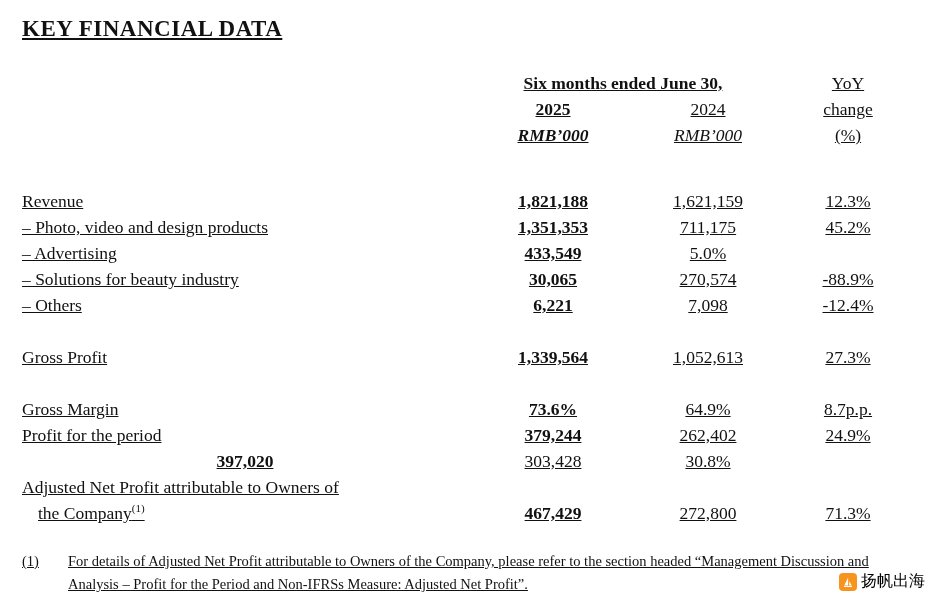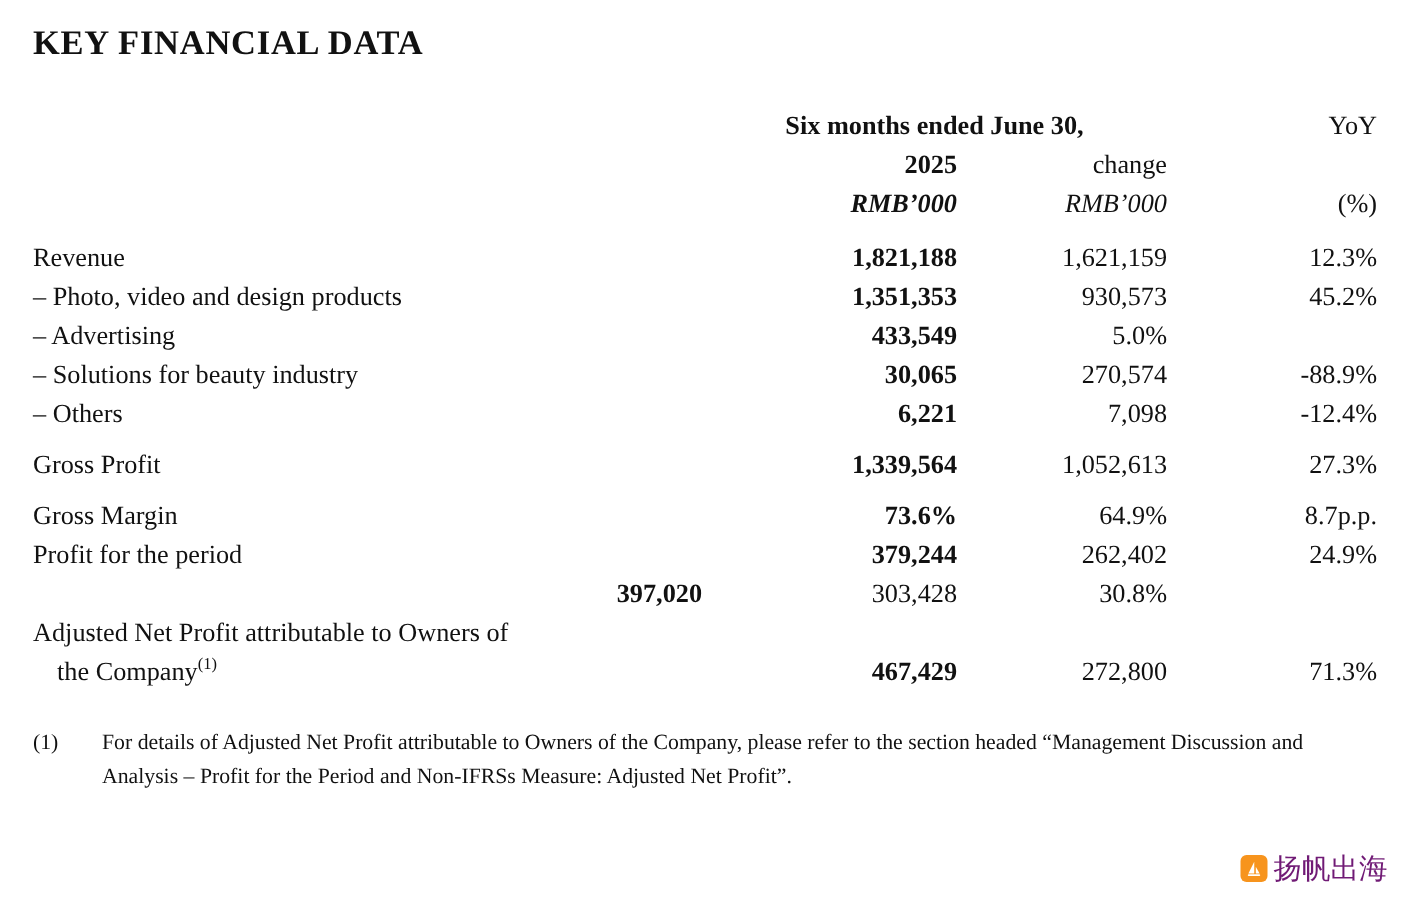--- a/index.html
+++ b/index.html
@@ -7,41 +7,42 @@
     width: 947px; height: 600px;
     background: #ffffff;
     font-family: "Liberation Serif", "DejaVu Serif", serif;
     color: #111111;
     overflow: hidden;
   }
   .page {
     position: relative;
     width: 947px; height: 600px;
     padding: 16px 29px 0 22px;
+    text-decoration: underline;
   }
   .title {
     font-size: 23px;
     font-weight: bold;
     letter-spacing: 0.5px;
     margin-bottom: 28px;
   }
   .fintable { font-size: 17.5px; }
   .row {
     display: grid;
     grid-template-columns: 446px 170px 140px 140px;
     line-height: 26px;
     align-items: baseline;
   }
   .cell-label { text-align: left; }
-  .cell-num { text-align: right; }
+  .cell-num { text-align: center; }
   .span-2025-2024 { grid-column: 2 / 4; text-align: center; }
   .bold { font-weight: bold; }
   .italic { font-style: italic; }
-  .section-gap { margin-top: 8px; }
-  .header-gap { margin-top: 10px; }
+  .section-gap { margin-top: 26px; }
+  .header-gap { margin-top: 40px; }
   .label-two-line .line2 { padding-left: 16px; }
   .row-bottom-align { align-items: end; }
   sup { font-size: 11px; vertical-align: super; line-height: 0; }
   .footnote {
     display: flex;
     margin-top: 24px;
     font-size: 14.5px;
     line-height: 23px;
   }
   .footnote-marker { width: 46px; flex: 0 0 46px; }
@@ -55,22 +56,22 @@
   }
   .watermark-badge {
     width: 18px; height: 18px;
     background: #f7941d;
     border-radius: 4px;
     display: flex;
     align-items: center;
     justify-content: center;
   }
   .watermark-text {
-    color: #701a75;
-    font-size: 19px;
+    color: #000000;
+    font-size: 16px;
     font-family: "Liberation Sans", "DejaVu Sans", sans-serif;
   }
 </style>
 </head>
 <body>
 
 <div class="page">
 
   <h1 class="title">KEY FINANCIAL DATA</h1>
 
@@ -78,41 +79,42 @@
 
     <div class="row">
       <div class="cell-label"></div>
       <div class="span-2025-2024 bold">Six months ended June 30,</div>
       <div class="cell-num">YoY</div>
     </div>
 
     <div class="row">
       <div class="cell-label"></div>
       <div class="cell-num bold">2025</div>
+      <div class="cell-num">2024</div>
       <div class="cell-num">change</div>
     </div>
 
     <div class="row">
       <div class="cell-label"></div>
       <div class="cell-num bold italic">RMB’000</div>
       <div class="cell-num italic">RMB’000</div>
       <div class="cell-num">(%)</div>
     </div>
 
     <div class="row header-gap">
       <div class="cell-label">Revenue</div>
       <div class="cell-num bold">1,821,188</div>
       <div class="cell-num">1,621,159</div>
       <div class="cell-num">12.3%</div>
     </div>
 
     <div class="row">
       <div class="cell-label">– Photo, video and design products</div>
       <div class="cell-num bold">1,351,353</div>
-      <div class="cell-num">930,573</div>
+      <div class="cell-num">711,175</div>
       <div class="cell-num">45.2%</div>
     </div>
 
     <div class="row">
       <div class="cell-label">– Advertising</div>
       <div class="cell-num bold">433,549</div>
       <div class="cell-num">5.0%</div>
     </div>
 
     <div class="row">

